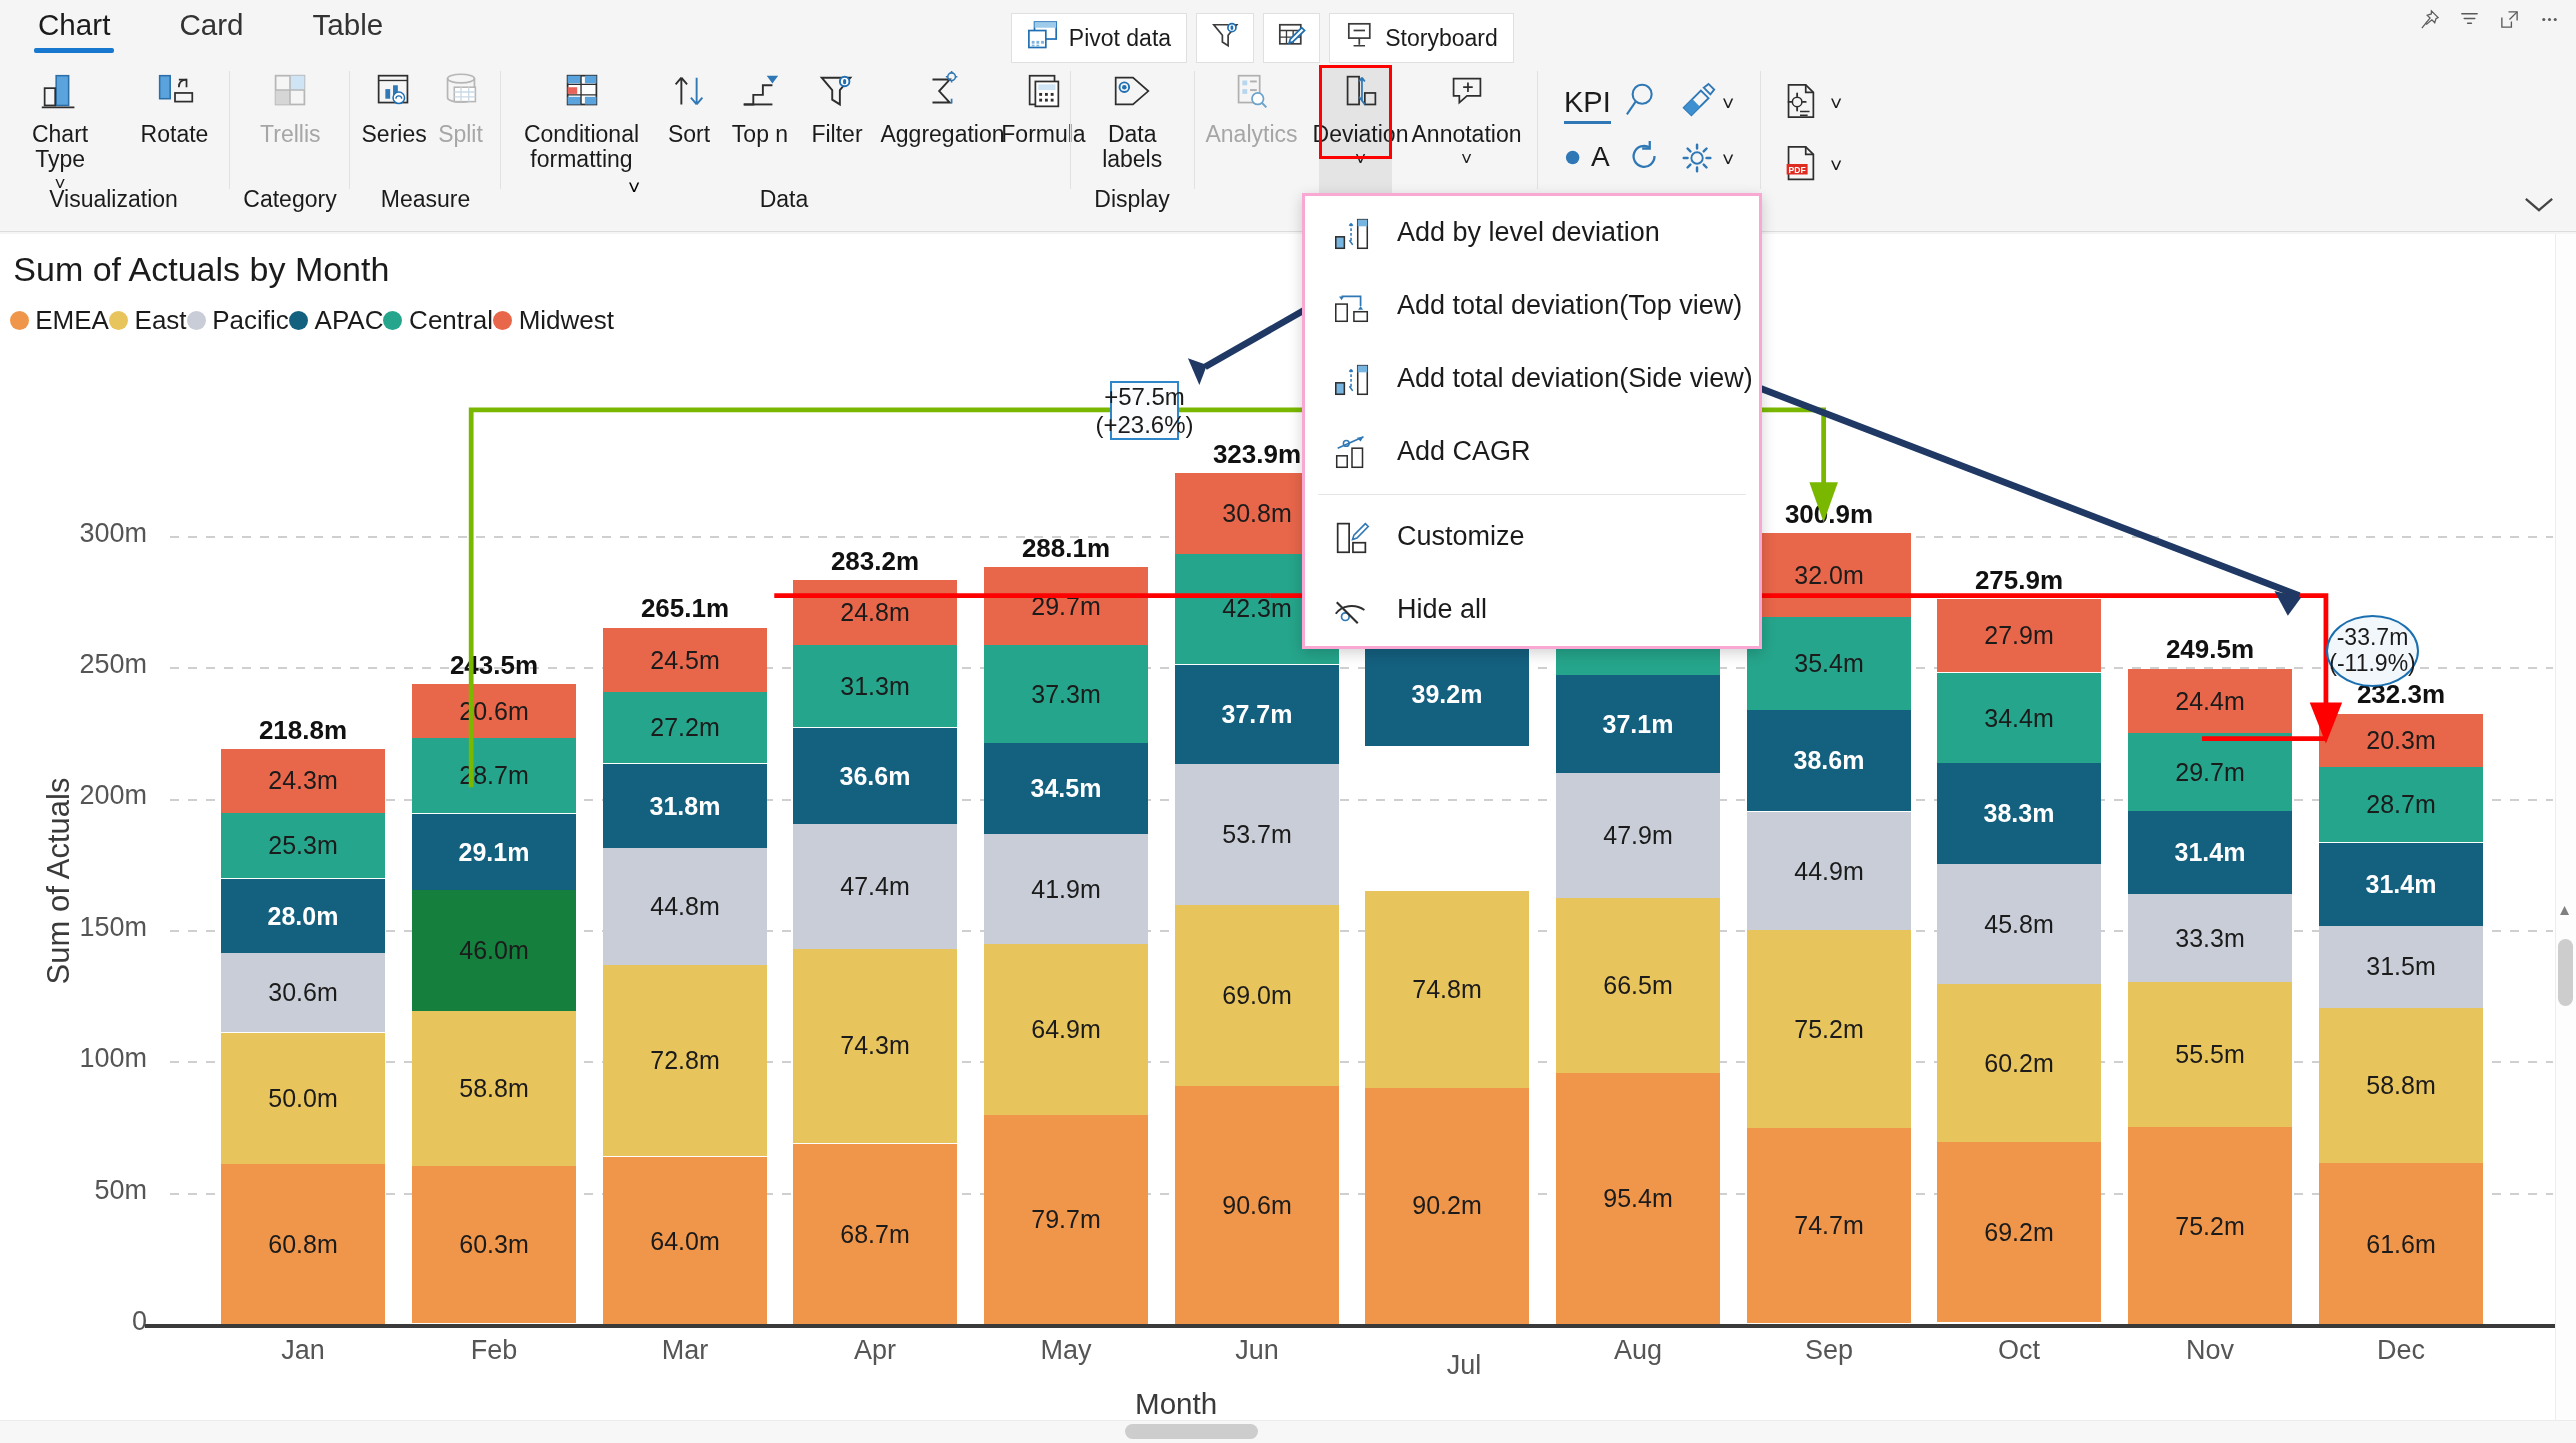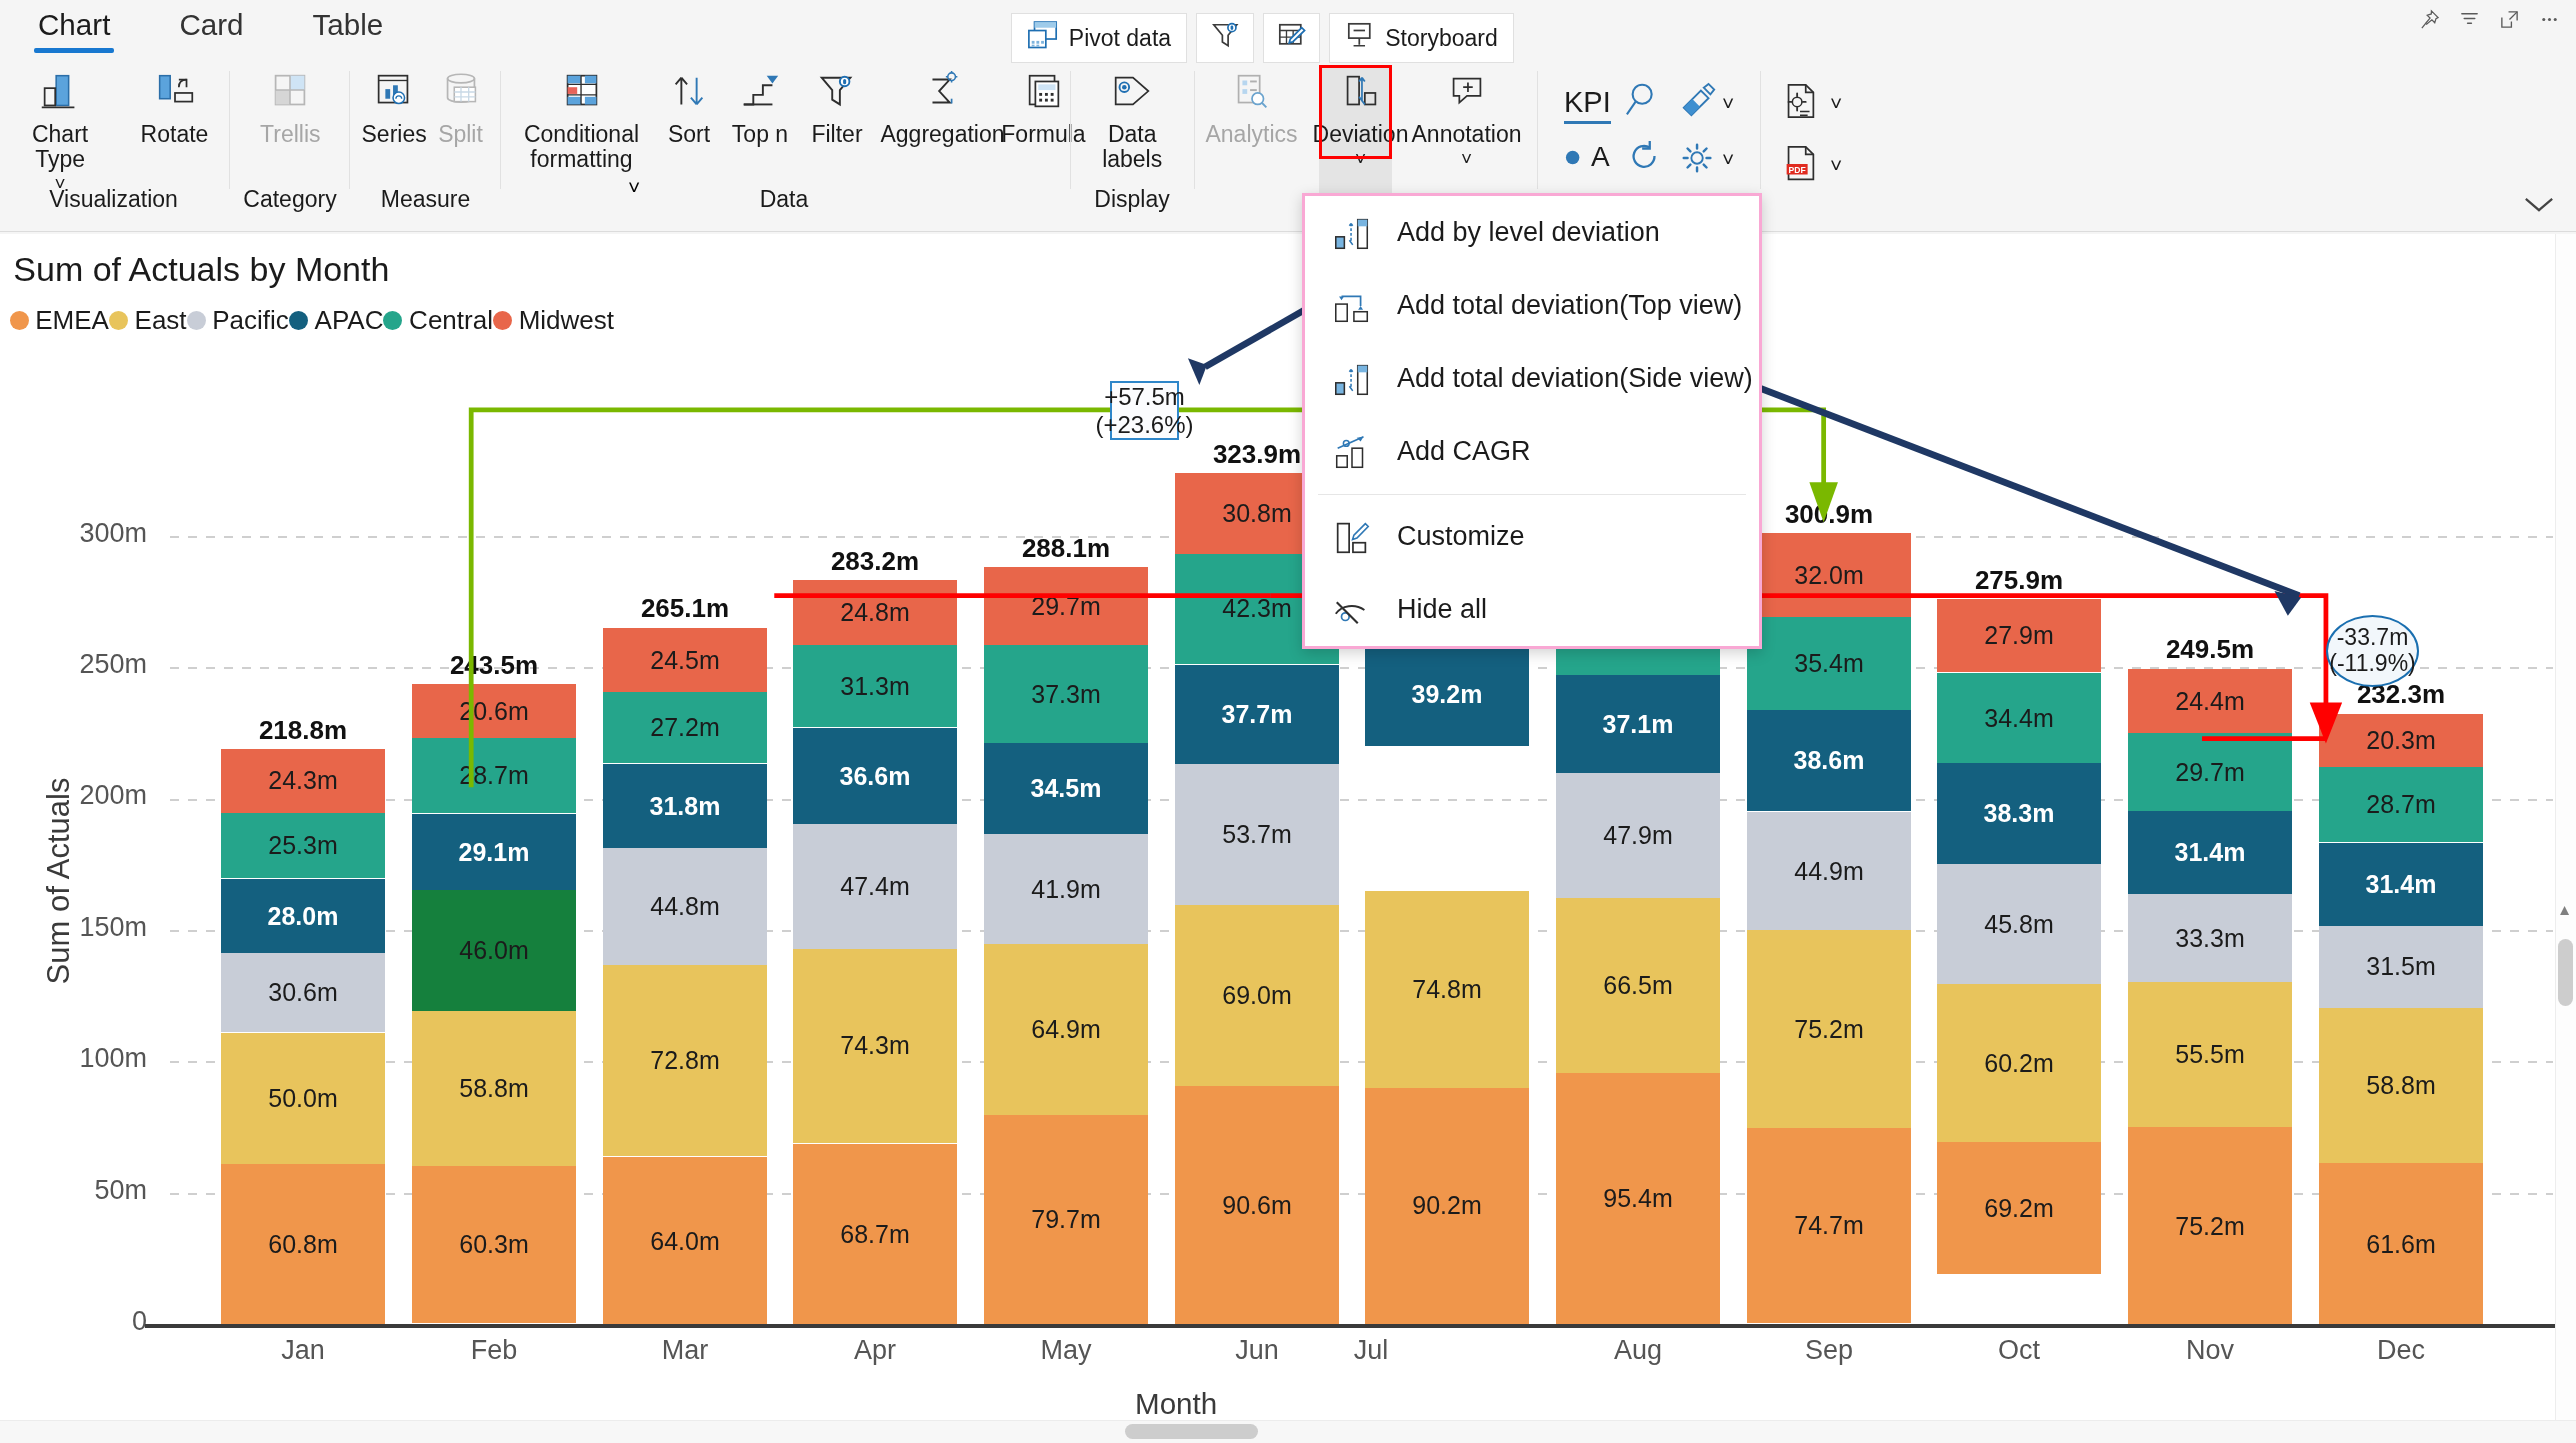--- a/index.html
+++ b/index.html
@@ -604,21 +604,21 @@
       <div class="bar" style="left: 1747px; top: 533px; width: 164px; height: 791px;">
         <div class="seg" style="top: 594px; height: 196px; background: rgb(240, 150, 75);">74.7m</div>
         <div class="seg" style="top: 397px; height: 198px; background: rgb(232, 196, 92);">75.2m</div>
         <div class="seg" style="top: 279px; height: 118px; background: rgb(200, 205, 215);">44.9m</div>
         <div class="seg lightfont" style="top: 177px; height: 101px; background: rgb(20, 96, 127);">38.6m</div>
         <div class="seg" style="top: 84px; height: 93px; background: rgb(37, 165, 139);">35.4m</div>
         <div class="seg" style="top: 0.3px; height: 84px; background: rgb(232, 102, 74);">32.0m</div>
       </div>
       <div class="bartotal" style="left: 1747px; width: 164px; top: 499px;">300.9m</div>
       <div class="bar" style="left: 1937px; top: 599px; width: 164px; height: 725px;">
-        <div class="seg" style="top: 543px; height: 132px; background: rgb(240, 150, 75);">69.2m</div>
+        <div class="seg" style="top: 543px; height: 180px; background: rgb(240, 150, 75);">69.2m</div>
         <div class="seg" style="top: 385px; height: 158px; background: rgb(232, 196, 92);">60.2m</div>
         <div class="seg" style="top: 265px; height: 120px; background: rgb(200, 205, 215);">45.8m</div>
         <div class="seg lightfont" style="top: 164px; height: 101px; background: rgb(20, 96, 127);">38.3m</div>
         <div class="seg" style="top: 74px; height: 90px; background: rgb(37, 165, 139);">34.4m</div>
         <div class="seg" style="top: 0.3px; height: 73px; background: rgb(232, 102, 74);">27.9m</div>
       </div>
       <div class="bartotal" style="left: 1937px; width: 164px; top: 565px;">275.9m</div>
       <div class="bar" style="left: 2128px; top: 669px; width: 164px; height: 656px;">
         <div class="seg" style="top: 458px; height: 198px; background: rgb(240, 150, 75);">75.2m</div>
         <div class="seg" style="top: 312px; height: 146px; background: rgb(232, 196, 92);">55.5m</div>
@@ -638,21 +638,21 @@
       </div>
       <div class="bartotal" style="left: 2319px; width: 164px; top: 679px;">232.3m</div>
     </div>
   <div id="xticks">
       <div class="xtick" style="left: 221px; width: 164px;">Jan</div>
       <div class="xtick" style="left: 412px; width: 164px;">Feb</div>
       <div class="xtick" style="left: 603px; width: 164px;">Mar</div>
       <div class="xtick" style="left: 793px; width: 164px;">Apr</div>
       <div class="xtick" style="left: 984px; width: 164px;">May</div>
       <div class="xtick" style="left: 1175px; width: 164px;">Jun</div>
-      <div class="xtick" style="left: 1289px; width: 164px;">Jul</div>
+      <div class="xtick" style="left: 1382px; width: 164px; margin-top: 15px;">Jul</div>
       <div class="xtick" style="left: 1556px; width: 164px;">Aug</div>
       <div class="xtick" style="left: 1747px; width: 164px;">Sep</div>
       <div class="xtick" style="left: 1937px; width: 164px;">Oct</div>
       <div class="xtick" style="left: 2128px; width: 164px;">Nov</div>
       <div class="xtick" style="left: 2319px; width: 164px;">Dec</div>
     </div>
   <div id="baseline"></div>
 </div>
 
 <svg id="devsvg" viewBox="0 0 2702 1514" width="2576" height="1443">

